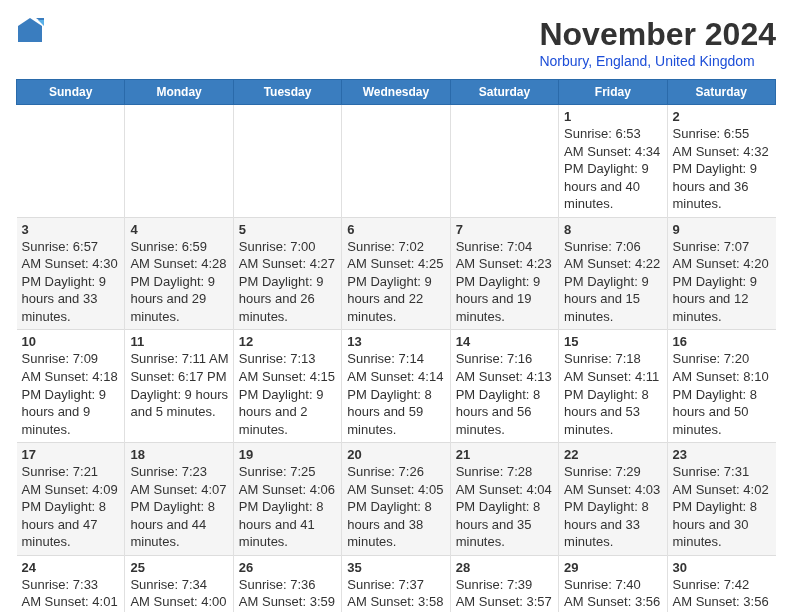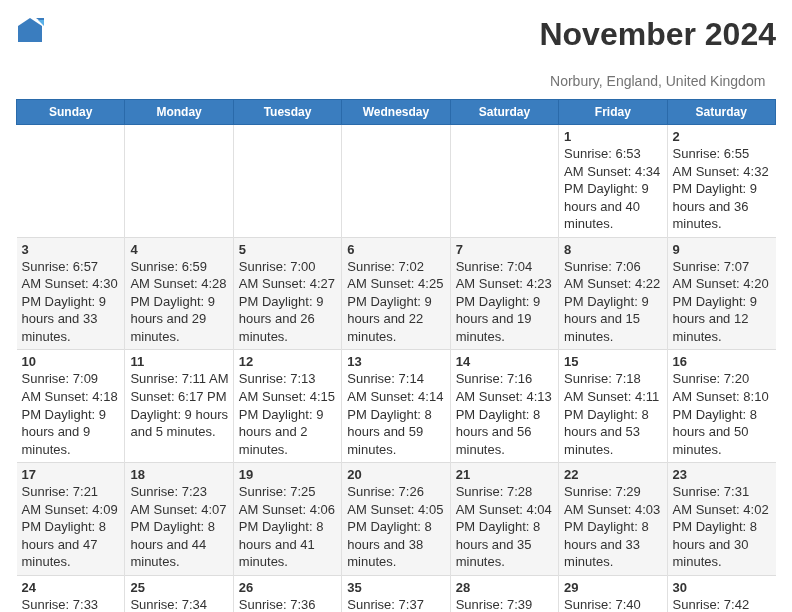--- a/index.html
+++ b/index.html
@@ -32,31 +32,30 @@
     }
     .logo-text span {
       color: #3a7dbf;
     }
     .logo-icon {
       width: 28px;
       height: 28px;
       margin-right: 2px;
     }
     .title-block {
-      text-align: center;
+      text-align: left;
     }
     .month-title {
       font-size: 32px;
       font-weight: bold;
       color: #333;
     }
     .location {
       font-size: 14px;
-      color: #737373;
-      margin-top: 20px;
+      color: #1d4ed8;
     }
     table {
       width: 100%;
       border-collapse: collapse;
       table-layout: fixed;
     }
     thead th {
       background: #3a7dbf;
       color: #fff;
       font-size: 12px;

